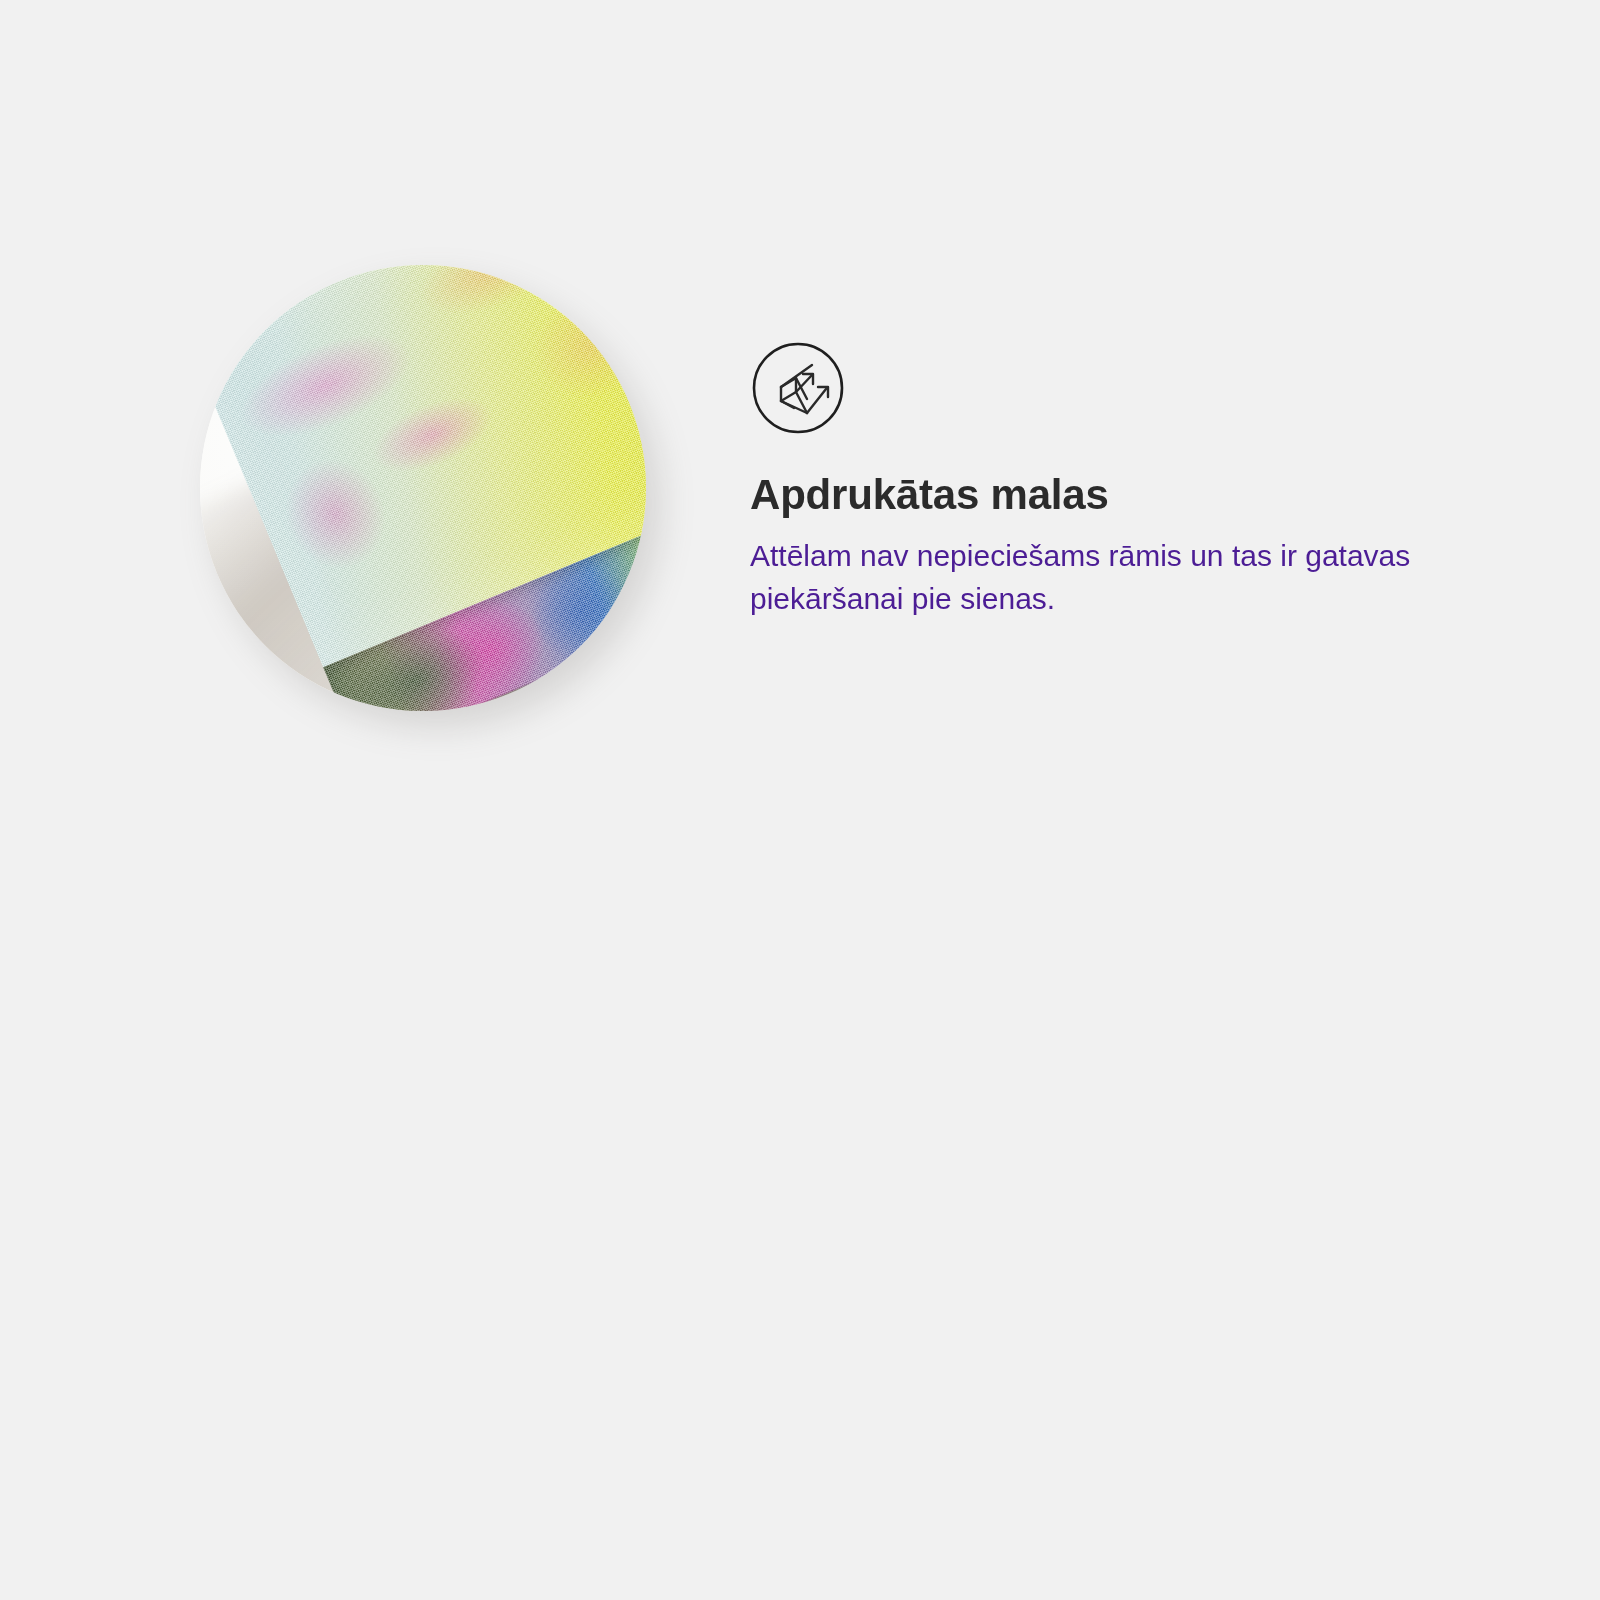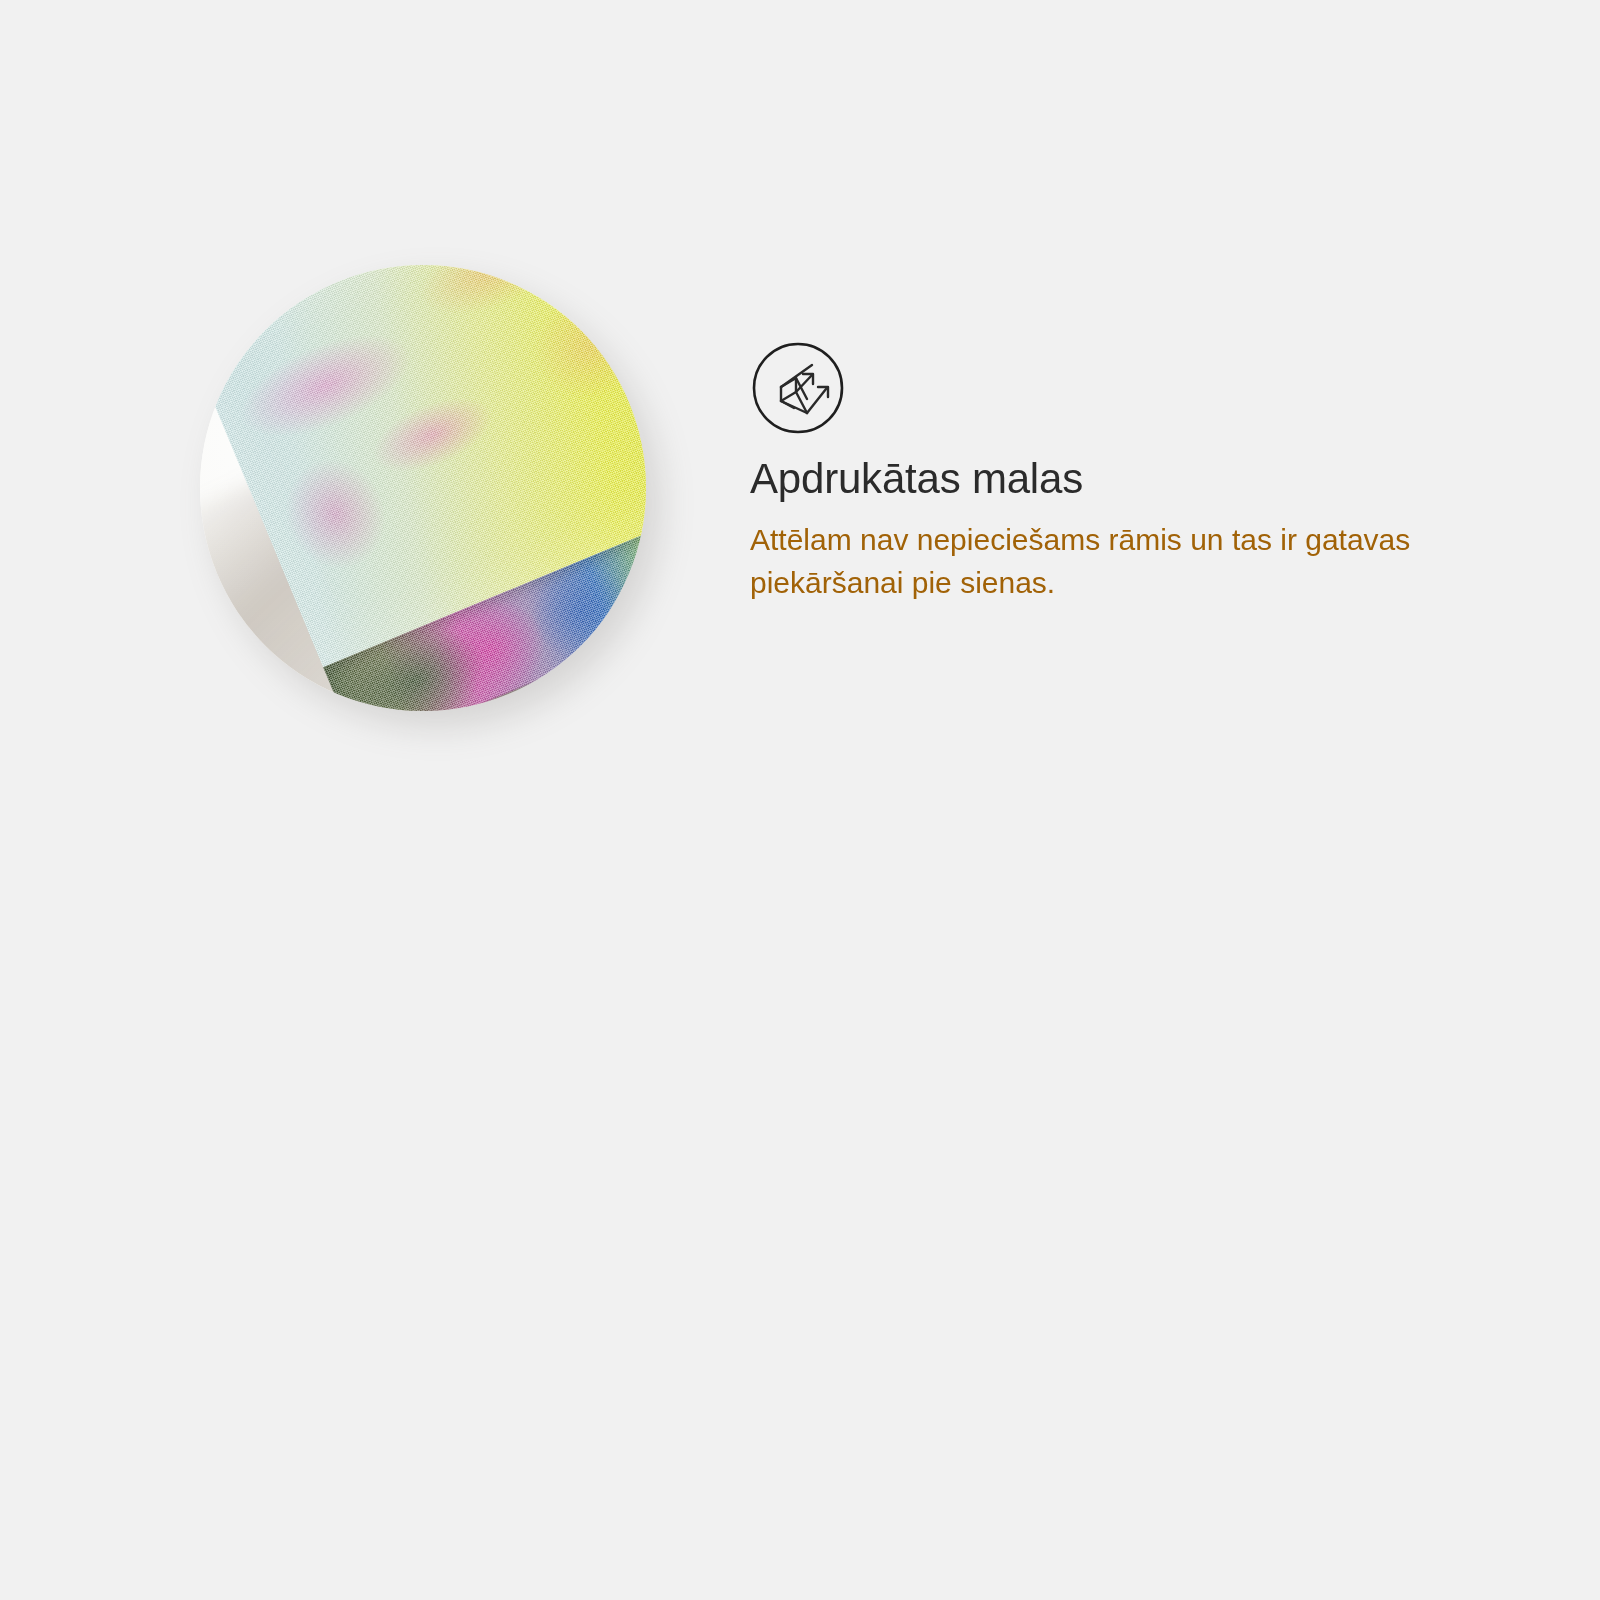--- a/index.html
+++ b/index.html
@@ -168,32 +168,32 @@
   #copy-printed-edges { top: 340px; }
 
   .icon-badge {
     width: 96px;
     height: 96px;
     display: block;
   }
 
   .feature-title {
     font-size: 42px;
-    font-weight: normal;
+    font-weight: bold;
     color: #2b2b2b;
     letter-spacing: -0.2px;
     line-height: 1.1;
-    margin-top: 20px;
+    margin-top: 36px;
     white-space: nowrap;
   }
 
   .feature-desc {
     font-size: 30px;
     font-weight: normal;
-    color: #a16207;
+    color: #4c1d95;
     line-height: 1.44;
     margin-top: 16px;
     max-width: 700px;
   }
 </style>
 </head>
 <body>
 
 <div class="page">
 

